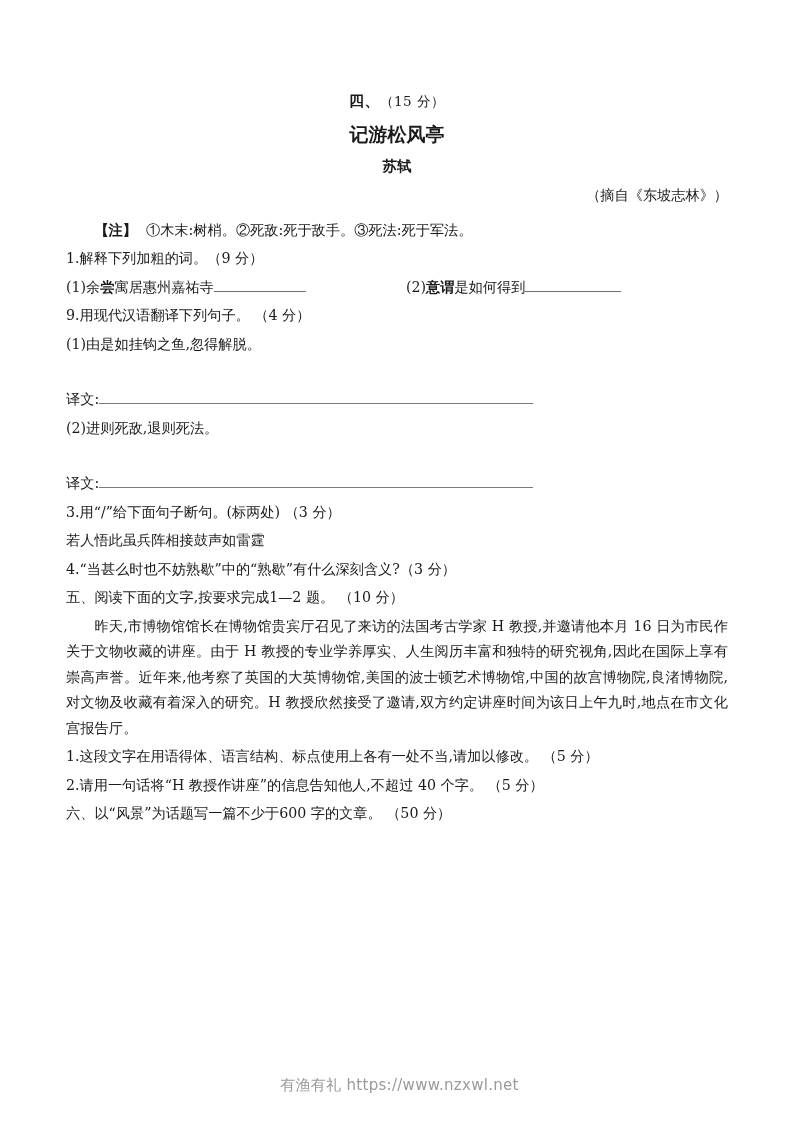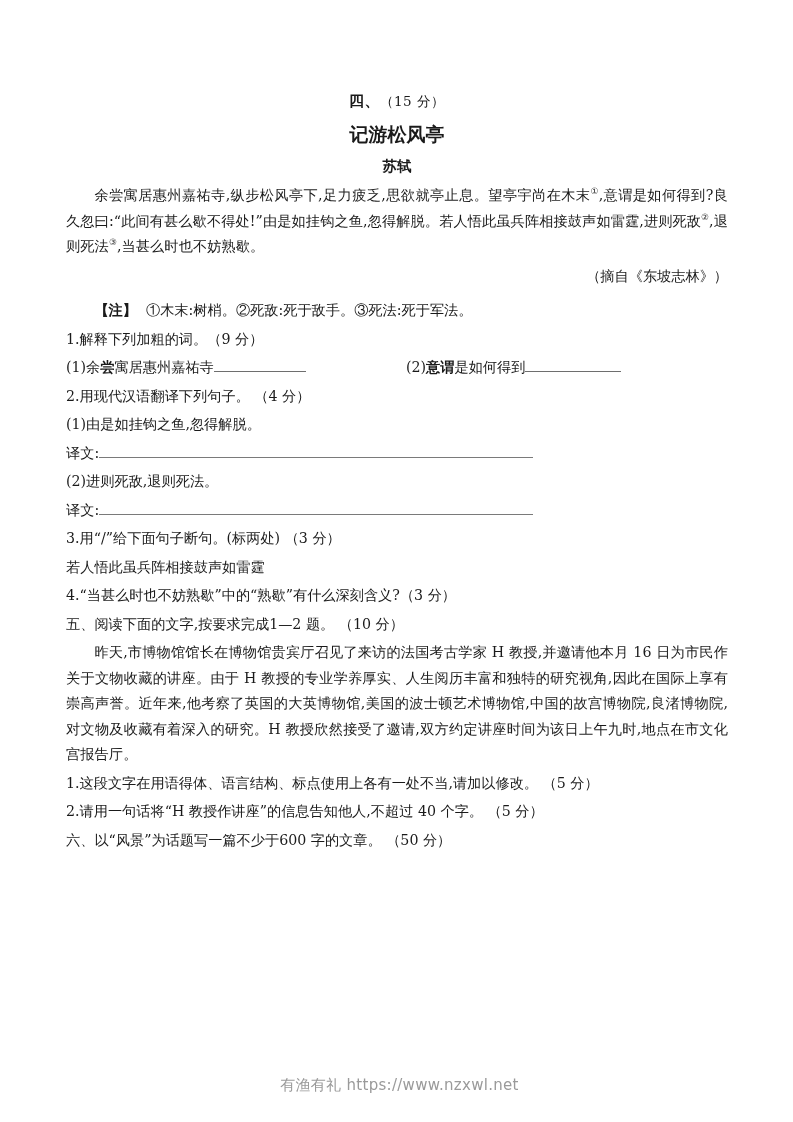--- a/index.html
+++ b/index.html
@@ -123,21 +123,21 @@
   .blank-row .cell-b { flex: 1; }
   .blank-row.wide .cell-a { width: 340px; }
 
   .trans-row {
     font-size: 14.2px;
     line-height: 25.5px;
     margin: 3px 0 0 0;
     display: flex;
     align-items: baseline;
   }
-  .trans-label { flex: none; }
+  .trans-label { flex: none; margin-top: 27px; }
   .trans-line {
     flex: none;
     width: 434px;
     border-bottom: 1px solid #7a7a7a;
     height: 14px;
   }
 
   
   .watermark {
     position: absolute;
@@ -155,35 +155,34 @@
 <body>
 
 <div class="page">
   <div class="content">
 
     <div class="section-head"><span>四、</span><span class="score">（15 分）</span></div>
 
     <div class="title">记游松风亭</div>
     <div class="author">苏轼</div>
 
-    <p class="para indent"><span>余尝寓居惠州嘉祐寺,纵步松风亭下,足力疲乏,思欲就亭止息。望亭宇尚在木末</span><sup>①</sup><span>,意谓是如何得到?良久忽曰:“此间有甚么歇不得处!”由是如挂钩之鱼,忽得解脱。若人悟此虽兵阵相接鼓声如雷霆,进则死敌</span><sup>②</sup><span>,退则死法</span><sup>③</sup><span>,当甚么时也不妨熟歇。</span></p>
 
     <p class="source">（摘自《东坡志林》）</p>
 
     <p class="note-line"><span class="note-label">【注】</span>&nbsp;&nbsp;<span>①木末:树梢。②死敌:死于敌手。③死法:死于军法。</span></p>
 
     <p class="q">1.解释下列加粗的词。（9 分）</p>
 
     <div class="blank-row">
       <div class="cell-a"><span>(1)</span><span>余</span><b>尝</b><span>寓居惠州嘉祐寺</span><span class="blank b-sm"></span></div>
       <div class="cell-b"><span>(2)</span><b>意谓</b><span>是如何得到</span><span class="blank b-md"></span></div>
     </div>
 
 
-    <p class="q">2.用现代汉语翻译下列句子。 （4 分）</p>
+    <p class="q">9.用现代汉语翻译下列句子。 （4 分）</p>
     <p class="q-sub">(1)由是如挂钩之鱼,忽得解脱。</p>
     <div class="trans-row">
       <span class="trans-label">译文:</span>
       <span class="trans-line"></span>
     </div>
     <p class="q-sub">(2)进则死敌,退则死法。</p>
     <div class="trans-row">
       <span class="trans-label">译文:</span>
       <span class="trans-line"></span>
     </div>

